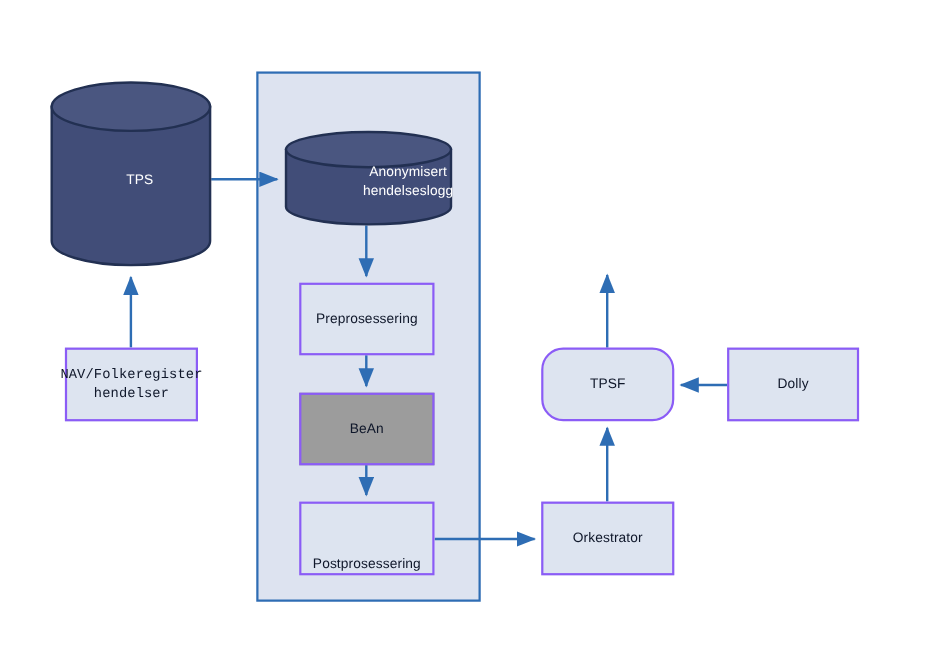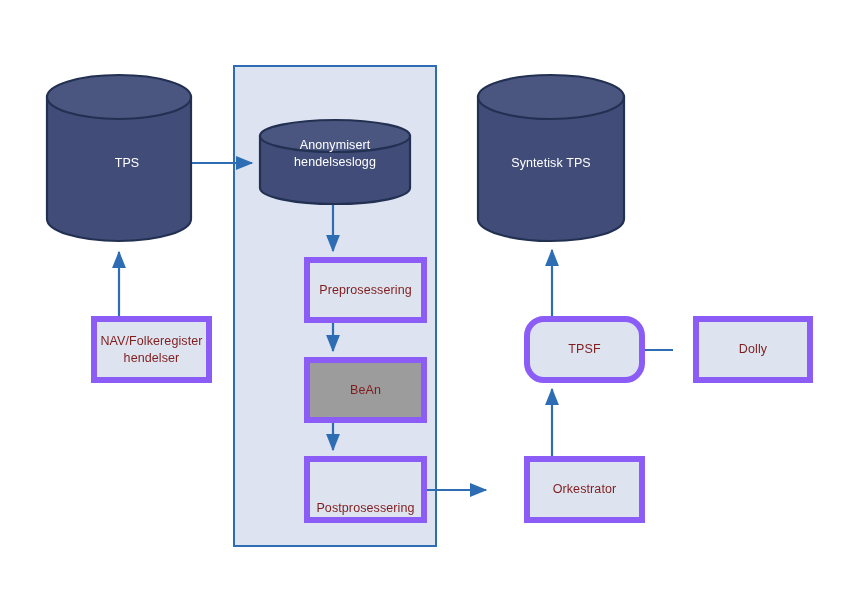--- a/index.html
+++ b/index.html
@@ -23,31 +23,30 @@
     position: absolute;
     background: #dde3f0;
     border: 2px solid #2e6db4;
     box-sizing: border-box;
   }
 
   
   .box {
     position: absolute;
     box-sizing: border-box;
-    border: 6px solid #8b5cf6;
+    border: 2px solid #8b5cf6;
     background: #dde4f0;
     display: flex;
     align-items: center;
     justify-content: center;
     text-align: center;
-    color: #7f1d1d;
+    color: #0f172a;
     font-size: 12.5px;
     line-height: 1.35;
     letter-spacing: 0.1px;
-    margin-left: 32px;
   }
   .box.gray {
     background: #9c9c9c;
   }
 
   
   .cyl {
     position: absolute;
   }
   .cyl svg {
@@ -115,33 +114,33 @@
   </svg>
 
   <div class="cyl" style="left:45px; top:73px; width:148px; height:170px;padding-left:16px;">
     <svg width="148" height="170" viewBox="0 0 148 170">
       <path d="M2,24 L2,146 A72,22 0 0 0 146,146 L146,24 Z" fill="#414d78" stroke="#223052" stroke-width="2.2"></path>
       <ellipse cx="74" cy="24" rx="72" ry="22" fill="#4a5680" stroke="#223052" stroke-width="2.2"></ellipse>
     </svg>
     <div class="cyl-label" style="top:82px;">TPS</div>
   </div>
 
-  <div class="box" style="left:59px; top:316px; width:121px; height:67px;">
+  <div class="box" style="left:59px; top:316px; width:121px; height:67px;font-family:Liberation Mono, monospace;">
     <div>
       <span>NAV/Folkeregister</span><br>
       <span>hendelser</span>
     </div>
   </div>
 
   <div class="cyl" style="left:258px; top:118px; width:154px; height:88px;">
     <svg width="154" height="88" viewBox="0 0 154 88">
       <path d="M2,18 L2,70 A75,16 0 0 0 152,70 L152,18 Z" fill="#414d78" stroke="#223052" stroke-width="2.2"></path>
       <ellipse cx="77" cy="18" rx="75" ry="16" fill="#4a5680" stroke="#223052" stroke-width="2.2"></ellipse>
     </svg>
-    <div class="cyl-label" style="top:19px;">
+    <div class="cyl-label" style="top:30px;margin-left:36px;">
       <span>Anonymisert</span><br>
       <span>hendelseslogg</span>
     </div>
   </div>
 
   <div class="box" style="left:272px; top:257px; width:123px; height:66px;">
     <span>Preprosessering</span>
   </div>
 
   <div class="box gray" style="left:272px; top:357px; width:123px; height:66px;">
@@ -157,21 +156,14 @@
   </div>
 
   <div class="box" style="left:492px; top:316px; width:121px; height:67px;border-radius:20px;">
     <span>TPSF</span>
   </div>
 
   <div class="box" style="left:661px; top:316px; width:120px; height:67px;align-items:center;">
     <span>Dolly</span>
   </div>
 
-  <div class="cyl" style="left:476px; top:73px; width:150px; height:170px;">
-    <svg width="150" height="170" viewBox="0 0 150 170">
-      <path d="M2,24 L2,146 A73,22 0 0 0 148,146 L148,24 Z" fill="#414d78" stroke="#223052" stroke-width="2.2"></path>
-      <ellipse cx="75" cy="24" rx="73" ry="22" fill="#4a5680" stroke="#223052" stroke-width="2.2"></ellipse>
-    </svg>
-    <div class="cyl-label" style="top:82px;">Syntetisk TPS</div>
-  </div>
 
 </div>
 
 </body></html>

